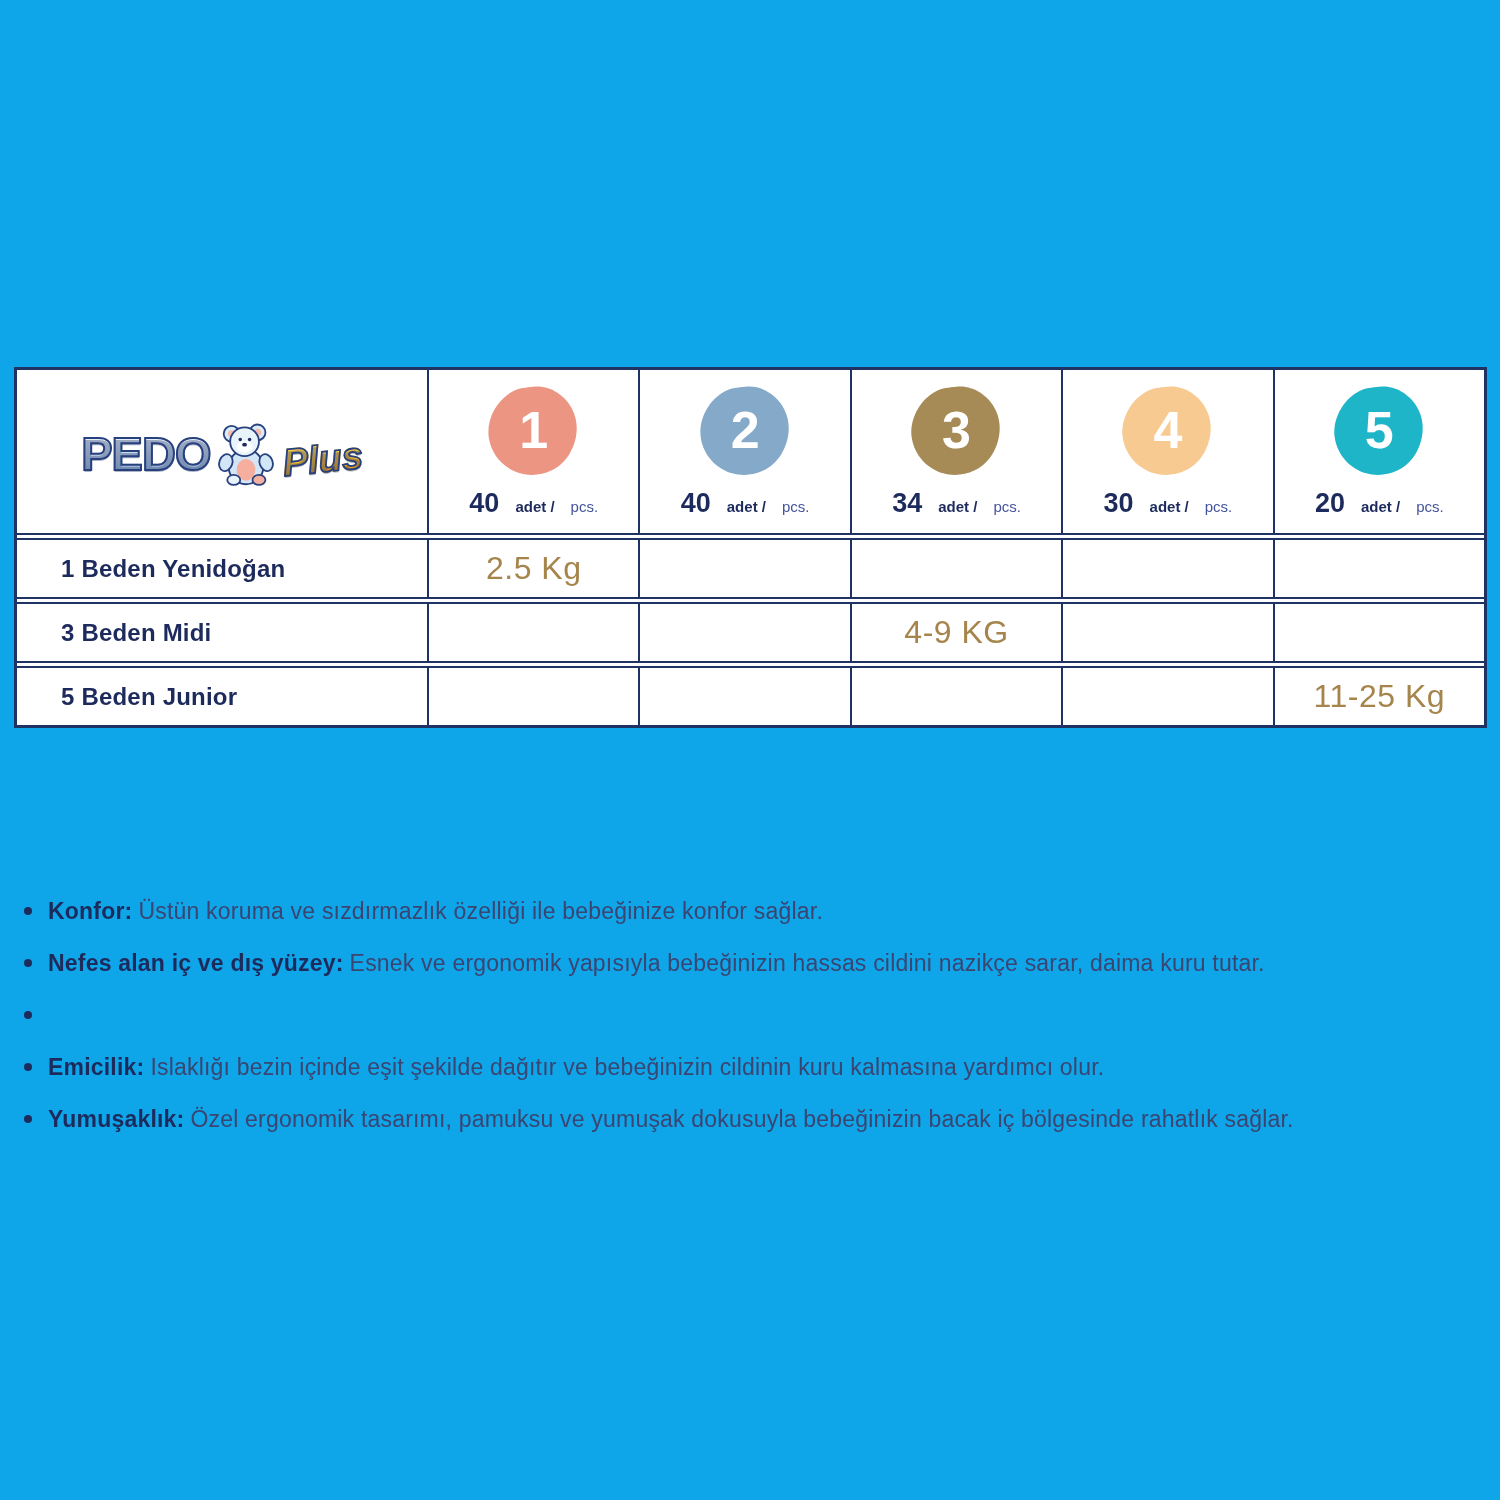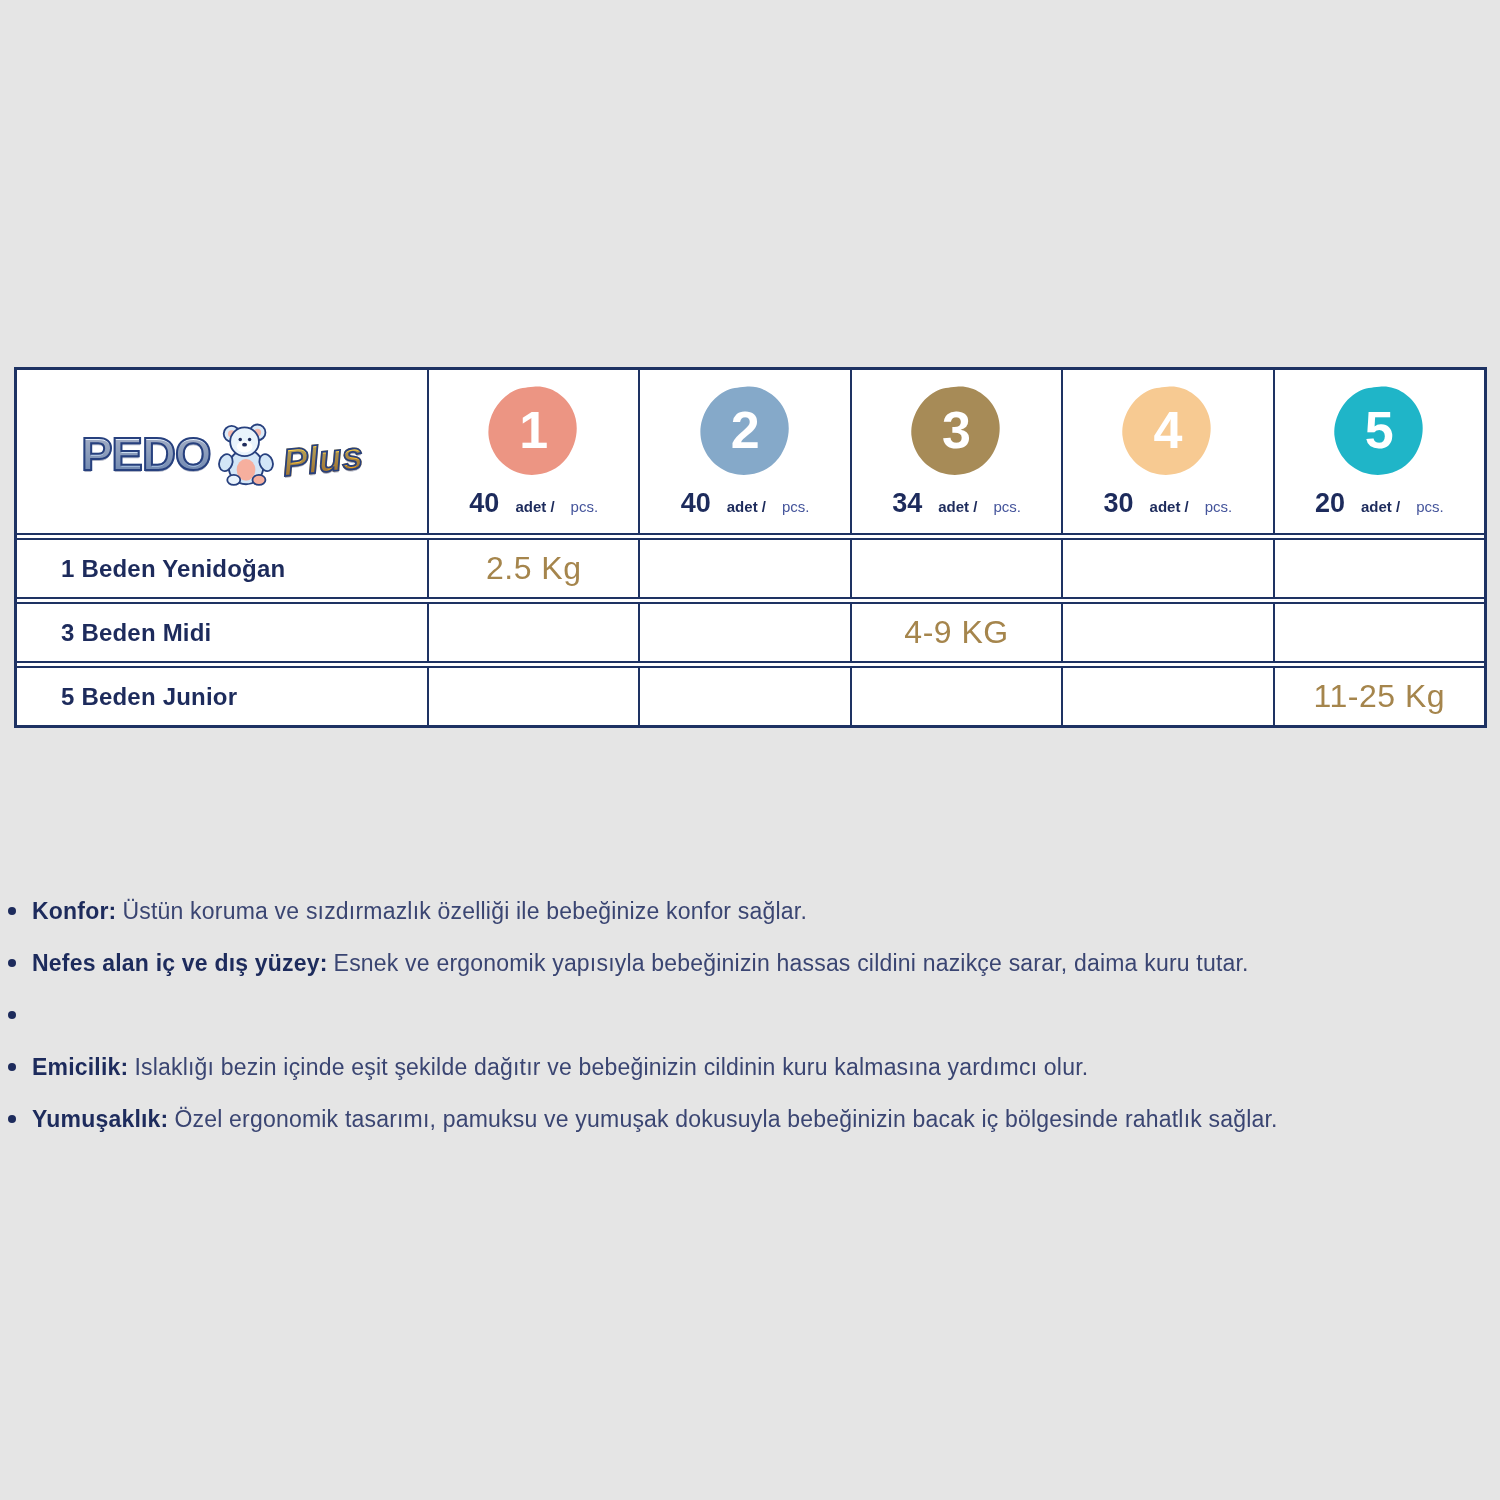--- a/index.html
+++ b/index.html
@@ -8,21 +8,21 @@
     --gold:#A5854C;
     --text:#3A4572;
     --logo-blue-light:#EAF3FC;
     --logo-blue-dark:#9DBCE0;
     --logo-gold-light:#FFD34D;
     --logo-gold-dark:#E8930F;
   }
   *{margin:0;padding:0;box-sizing:border-box;}
   html,body{width:1500px;height:1500px;background:#ffffff;
     font-family:"Liberation Sans",sans-serif;color:var(--navy);}
-  .canvas{position:relative;width:1500px;height:1500px;background:#e5e5e5;overflow:hidden;}
+  .canvas{position:relative;width:1500px;height:1500px;background:#0ea5e9;overflow:hidden;}
 
   
   .size-table{position:absolute;left:14px;top:367px;width:1473px;
     border:3px solid var(--border);background:#fff;}
   .t-row{display:flex;width:100%;}
   .t-row + .t-row{margin-top:3px;border-top:2px solid var(--border);}
   .t-row{border-bottom:2px solid var(--border);}
   .t-row:first-child{border-bottom:2px solid var(--border);}
   .t-row:last-child{border-bottom:none;}
   .t-cell{flex:1 1 0;display:flex;align-items:center;justify-content:center;min-height:57px;}
@@ -52,21 +52,21 @@
     -webkit-text-stroke:2px #27407E;
     text-shadow:0 2px 0 rgba(29,43,92,.35);}
   .logo-bear{width:72px;height:72px;margin:0 -2px;}
   .logo-plus{font-size:38px;font-weight:800;font-style:italic;letter-spacing:0;
     background:linear-gradient(180deg,var(--logo-gold-light) 30%,var(--logo-gold-dark) 90%);
     -webkit-background-clip:text;background-clip:text;color:transparent;
     -webkit-text-stroke:1.8px #27407E;transform:rotate(-6deg) translateY(6px);
     text-shadow:0 2px 0 rgba(29,43,92,.35);}
 
   
-  .features{position:absolute;left:8px;top:896px;width:1470px;list-style:none;}
+  .features{position:absolute;left:24px;top:896px;width:1470px;list-style:none;}
   .feature{display:flex;align-items:flex-start;margin-bottom:20px;min-height:32px;}
   .dot{flex:0 0 8px;width:8px;height:8px;border-radius:50%;background:var(--navy);
     margin-top:11px;margin-right:16px;}
   .feature-text{font-size:23px;line-height:1.35;color:var(--text);letter-spacing:.2px;}
   .feature-title{font-weight:bold;color:var(--navy);margin-right:6px;}
 </style>
 </head>
 <body>
 
 <svg width="0" height="0" style="position:absolute">

